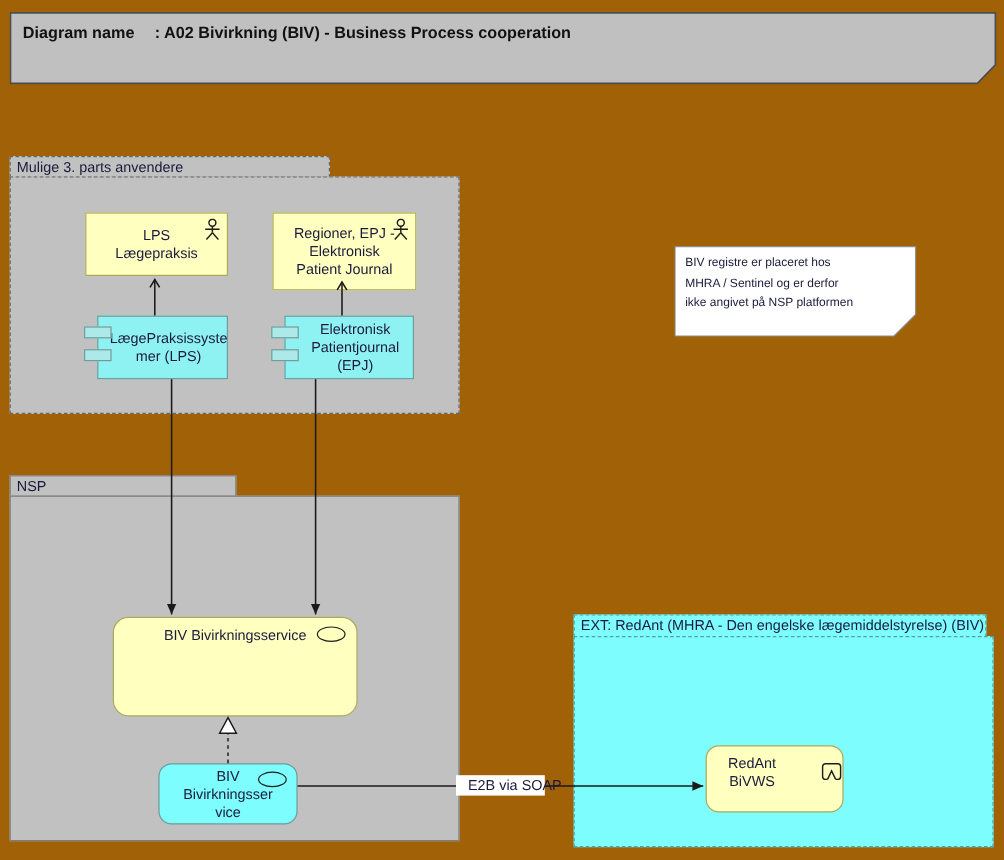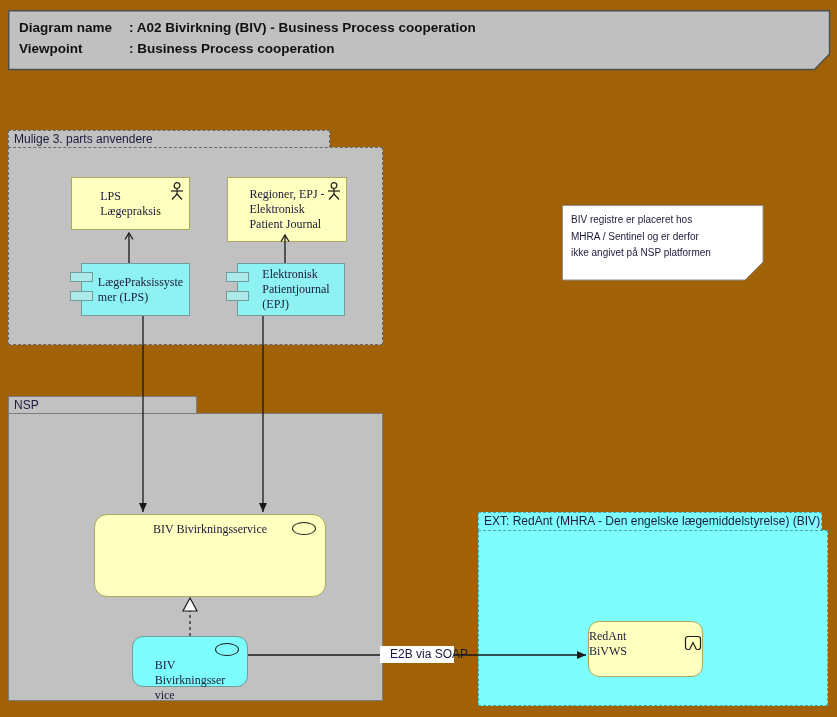--- a/index.html
+++ b/index.html
@@ -11,41 +11,41 @@
   .title-box{position:absolute;left:8px;top:10px;width:823px;height:61px;}
   .title-box svg{position:absolute;left:0;top:0;}
   .title-rows{position:absolute;left:11px;top:7px;font-size:13.5px;font-weight:bold;color:#111111;line-height:21px;}
   .trow{display:flex;}
   .tlabel{width:110px;flex:0 0 110px;}
   .tvalue{white-space:pre;}
 
   
   .grp-tab,.grp-body{position:absolute;}
   .grp-label{font-size:12px;color:#1a1a3c;padding:1px 5px;white-space:nowrap;display:block;overflow:hidden;}
-  .g1-tab{left:8px;top:130px;width:322px;height:18px;background:#c1c1c1;border:1px dashed #686868;}
+  .g1-tab{left:8px;top:130px;width:267px;height:18px;background:#c1c1c1;border:1px dashed #686868;}
   .g1-body{left:8px;top:147px;width:375px;height:198px;background:#c1c1c1;border:1px dashed #686868;}
   .nsp-tab{left:8px;top:396px;width:189px;height:18px;background:#c1c1c1;border:1px solid #7d7d7d;}
   .nsp-body{left:8px;top:413px;width:375px;height:288px;background:#c1c1c1;border:1px solid #7d7d7d;}
   .ext-tab{left:478px;top:512px;width:344px;height:19px;background:#7dfdfd;border:1px dashed #4fa3a3;}
   .ext-body{left:478px;top:530px;width:350px;height:176px;background:#7dfdfd;border:1px dashed #4fa3a3;}
 
   
   .node{position:absolute;font-size:12px;color:#1a1a3c;display:flex;align-items:center;justify-content:center;}
-  .node-label{white-space:pre-line;line-height:15px;font-family:Liberation Serif, serif;}
+  .node-label{white-space:pre-line;text-align:center;line-height:15px;}
   .yellow{background:#ffffc0;border:1px solid #aaaa5e;}
   .cyan{background:#8ff2f2;border:1px solid #6f9c9c;}
   .cyan-bright{background:#7dfdfd;border:1px solid #6f9c9c;}
   .rounded{border-radius:13px;}
 
   .lps-actor{left:71px;top:177px;width:119px;height:53px;}
   .epj-actor{left:227px;top:177px;width:120px;height:65px;}
   .lps-comp{left:81px;top:263px;width:109px;height:53px;padding-left:10px;}
   .epj-comp{left:237px;top:263px;width:108px;height:53px;padding-left:10px;}
-  .biv-service{left:94px;top:514px;width:232px;height:83px;align-items:flex-start;padding-top:7px;}
-  .biv-app-service{left:132px;top:636px;width:116px;height:51px;align-items:flex-start;padding-top:21px;border-radius:11px;}
+  .biv-service{left:94px;top:514px;width:204px;height:83px;align-items:flex-start;padding-top:7px;}
+  .biv-app-service{left:132px;top:636px;width:116px;height:51px;align-items:flex-start;padding-top:3px;border-radius:11px;}
   .redant{left:588px;top:621px;width:115px;height:56px;align-items:flex-start;padding-top:7px;border-radius:11px;}
 
   .actor-ico{position:absolute;top:4px;right:5px;}
   .port{position:absolute;left:-12px;width:23px;height:10px;background:#aee9e9;border:1px solid #6f9c9c;}
   .port1{top:8px;} .port2{top:27px;}
   .oval-ico{position:absolute;top:7px;right:9px;width:24px;height:13px;border:1.4px solid #1d1d1d;border-radius:50%;background:transparent;}
   .redant-row{display:flex;align-items:center;gap:19px;}
 
   
   .note{position:absolute;left:562px;top:205px;width:202px;height:76px;}
@@ -62,24 +62,20 @@
 <div class="canvas">
 
   <div class="title-box">
     <svg width="823" height="61">
       <path d="M0.75,0.75 H821.5 V44 L806.5,59.5 H0.75 Z" fill="#c0c0c0" stroke="#4d4d4d" stroke-width="1.4"></path>
     </svg>
     <div class="title-rows">
       <div class="trow">
         <span class="tlabel">Diagram name</span>
         <span class="tvalue">: A02 Bivirkning (BIV) - Business Process cooperation</span>
-      </div>
-      <div class="trow">
-        <span class="tlabel">Viewpoint</span>
-        <span class="tvalue">: Business Process cooperation</span>
       </div>
     </div>
   </div>
 
   <div class="grp-tab g1-tab">
     <span class="grp-label">Mulige 3. parts anvendere</span>
   </div>
   <div class="grp-body g1-body"></div>
 
   <div class="grp-tab nsp-tab">

